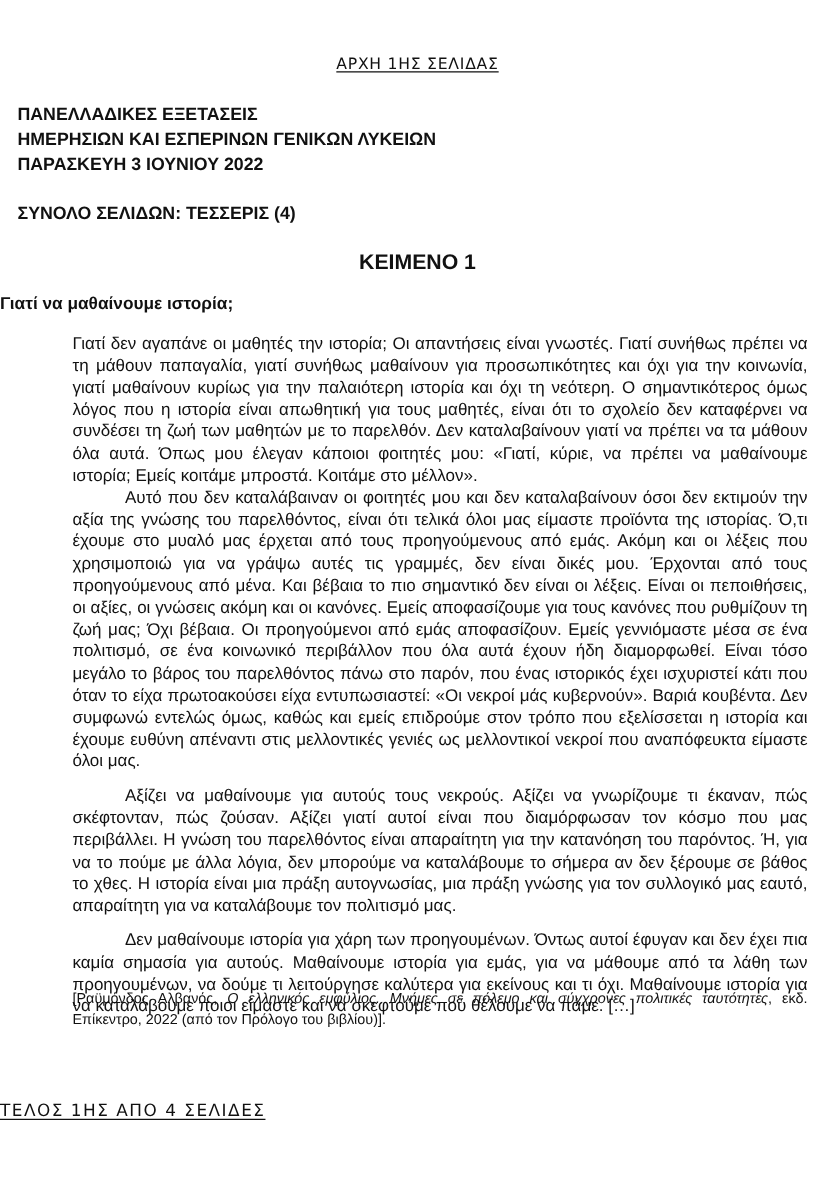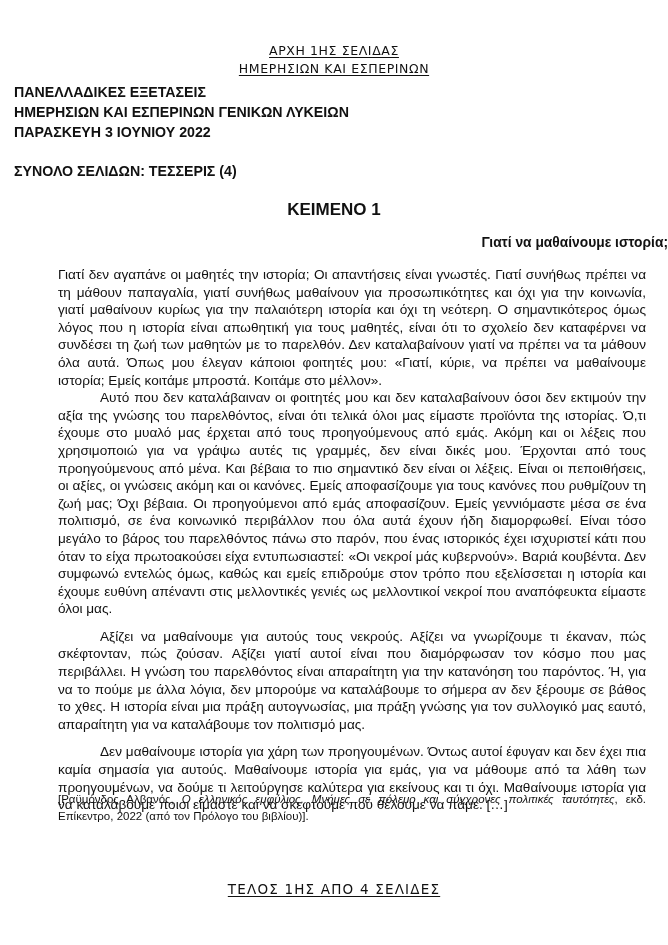--- a/index.html
+++ b/index.html
@@ -9,49 +9,48 @@
     position: absolute; left: 0; width: 668px; text-align: center;
     font-family: "DejaVu Sans", sans-serif; font-size: 12.5px; letter-spacing: 0.6px;
     text-decoration: underline; text-underline-offset: 2px;
   }
   .hdr-bold {
     position: absolute; left: 14px; width: 668px; text-align: left;
     font-family: "Liberation Sans", sans-serif; font-weight: bold; font-size: 14.2px;
   }
   .title1 { position: absolute; left: 0; width: 668px; text-align: center;
     font-family: "Liberation Sans", sans-serif; font-weight: bold; font-size: 17px; top: 200px; }
-  .title2 { position: absolute; left: 0; width: 668px; text-align: right;
+  .title2 { position: absolute; left: 0; width: 668px; text-align: left;
     font-family: "Liberation Sans", sans-serif; font-weight: bold; font-size: 13.8px; top: 235px; }
   .body-text {
     position: absolute; left: 58px; width: 588px; top: 266px;
     font-family: "Liberation Sans", sans-serif; font-size: 13.6px; line-height: 17.6px;
     text-align: justify;
   }
   .body-text p { margin: 0; }
   .body-text p.indent { text-indent: 42px; }
   .body-text p.gap { margin-top: 10px; }
   .citation {
     position: absolute; left: 58px; width: 588px; top: 775px;
     font-family: "Liberation Sans", sans-serif; font-size: 11.5px; line-height: 17px;
     text-align: justify;
     margin-top: 16px;
   }
   .citation em { font-style: italic; }
   .footer {
-    position: absolute; left: 0; width: 668px; top: 881px; text-align: center;
+    position: absolute; left: 0; width: 668px; top: 881px; 
     font-family: "DejaVu Sans", sans-serif; font-size: 13.5px; letter-spacing: 1.2px;
     text-decoration: underline; text-underline-offset: 2px;
   }
 </style>
 </head>
 <body>
 
 <div class="page">
   <div class="hdr-top" style="top:43px;">ΑΡΧΗ 1ΗΣ ΣΕΛΙΔΑΣ</div>
-  <div class="hdr-top" style="top:61px;">ΗΜΕΡΗΣΙΩΝ ΚΑΙ ΕΣΠΕΡΙΝΩΝ</div>
 
   <div class="hdr-bold" style="top:84px;">ΠΑΝΕΛΛΑΔΙΚΕΣ ΕΞΕΤΑΣΕΙΣ</div>
   <div class="hdr-bold" style="top:104px;">ΗΜΕΡΗΣΙΩΝ ΚΑΙ ΕΣΠΕΡΙΝΩΝ ΓΕΝΙΚΩΝ ΛΥΚΕΙΩΝ</div>
   <div class="hdr-bold" style="top:124px;">ΠΑΡΑΣΚΕΥΗ 3 ΙΟΥΝΙΟΥ 2022</div>
   <div class="hdr-bold" style="top:163px;">ΣΥΝΟΛΟ ΣΕΛΙΔΩΝ: ΤΕΣΣΕΡΙΣ (4)</div>
 
   <div class="title1">ΚΕΙΜΕΝΟ 1</div>
   <div class="title2">Γιατί να μαθαίνουμε ιστορία;</div>
 
   <div class="body-text">

